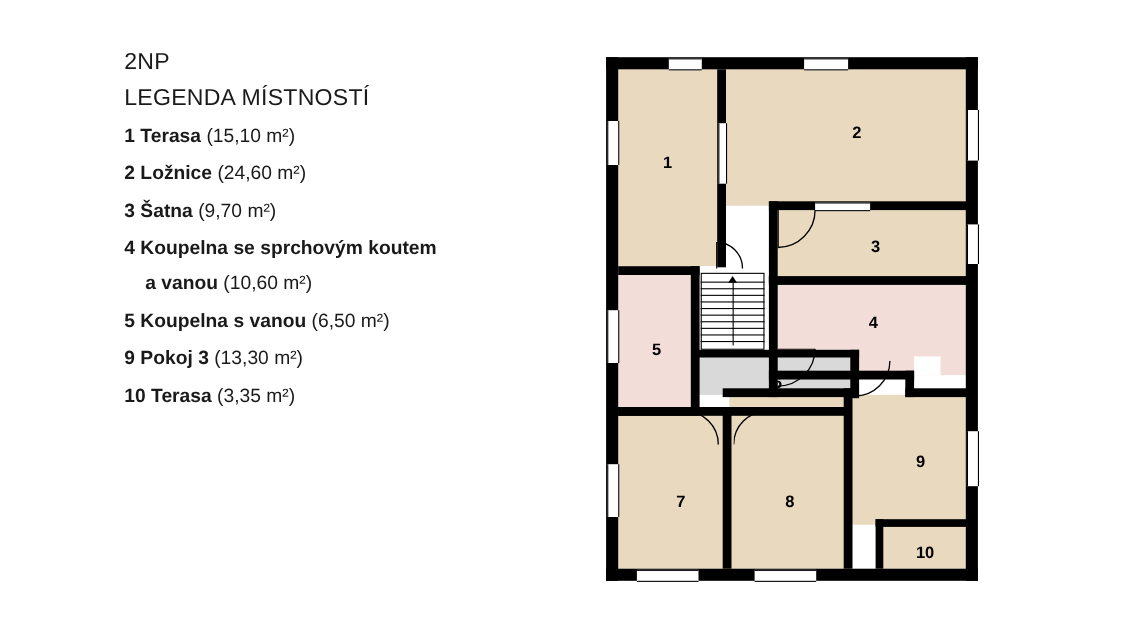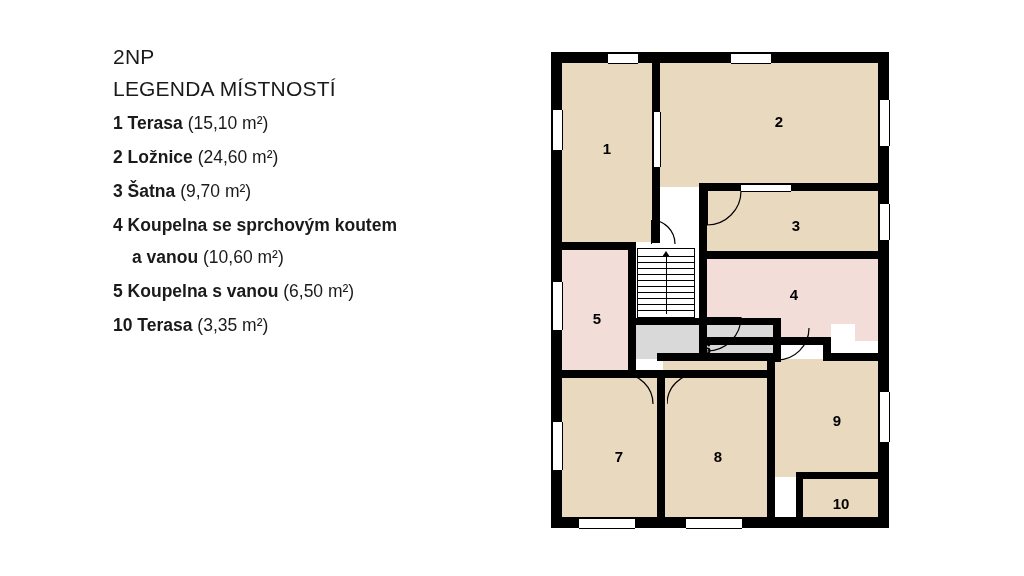--- a/index.html
+++ b/index.html
@@ -190,20 +190,25 @@
         <span class="nm">Koupelna se sprchovým koutem</span>
         <span class="cont">
           <span class="nm">a vanou</span>
           <span class="area">(10,60 m²)</span>
         </span>
       </li>
       <li class="legend-item">
         <span class="num">5</span>
         <span class="nm">Koupelna s vanou</span>
         <span class="area">(6,50 m²)</span>
+      </li>
+      <li class="legend-item">
+        <span class="num">9</span>
+        <span class="nm">Pokoj 3</span>
+        <span class="area">(13,30 m²)</span>
       </li>
       <li class="legend-item">
         <span class="num">10</span>
         <span class="nm">Terasa</span>
         <span class="area">(3,35 m²)</span>
       </li>
     </ul>
   </div>
 
   <div id="plan">

